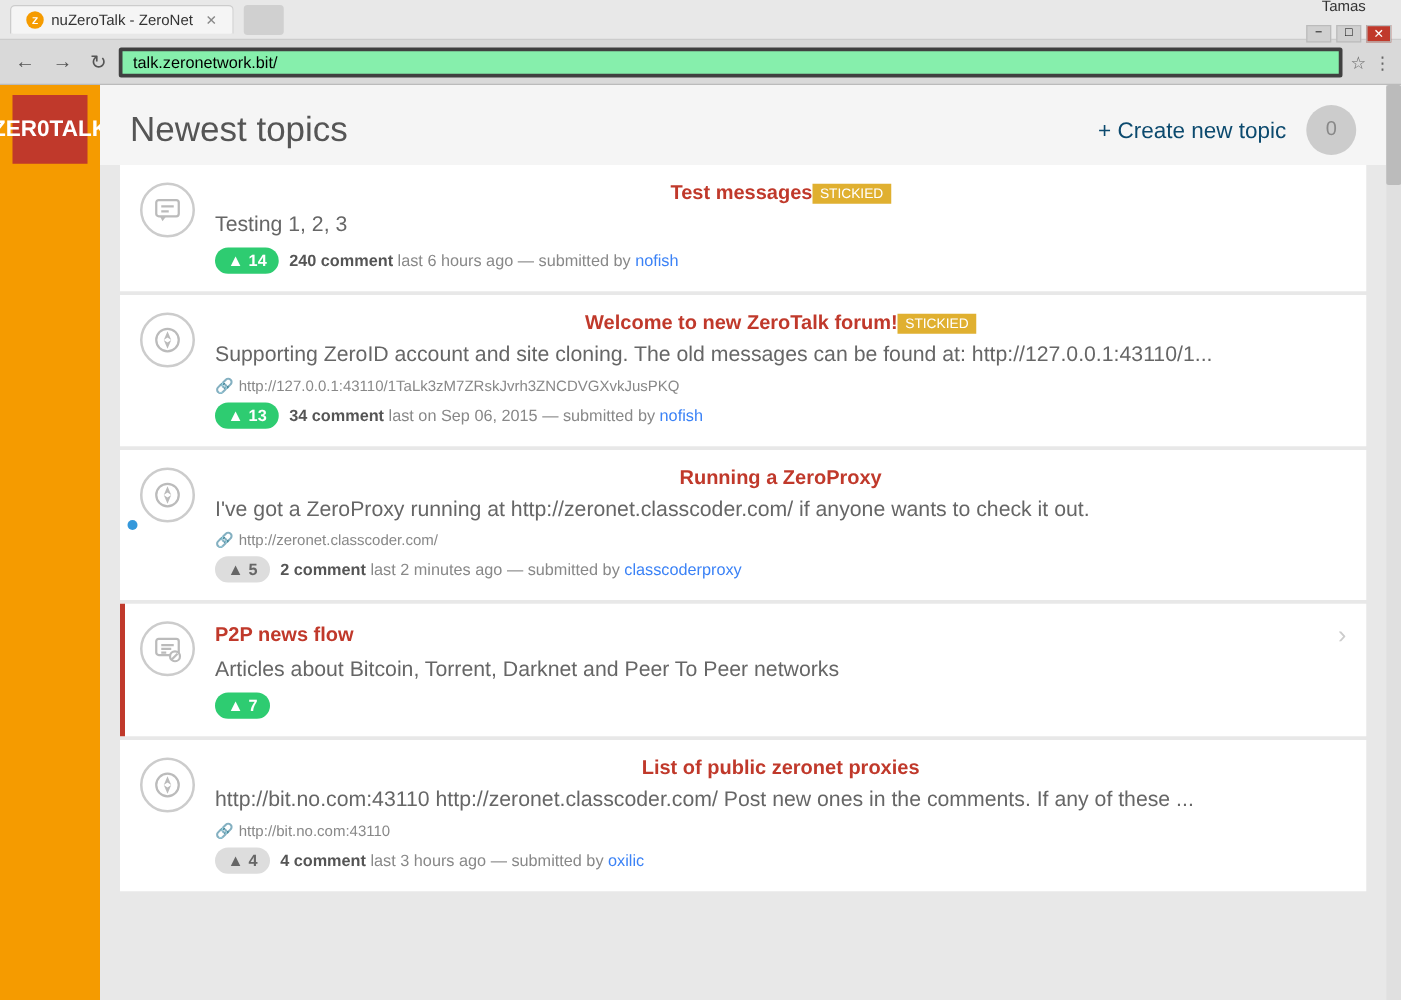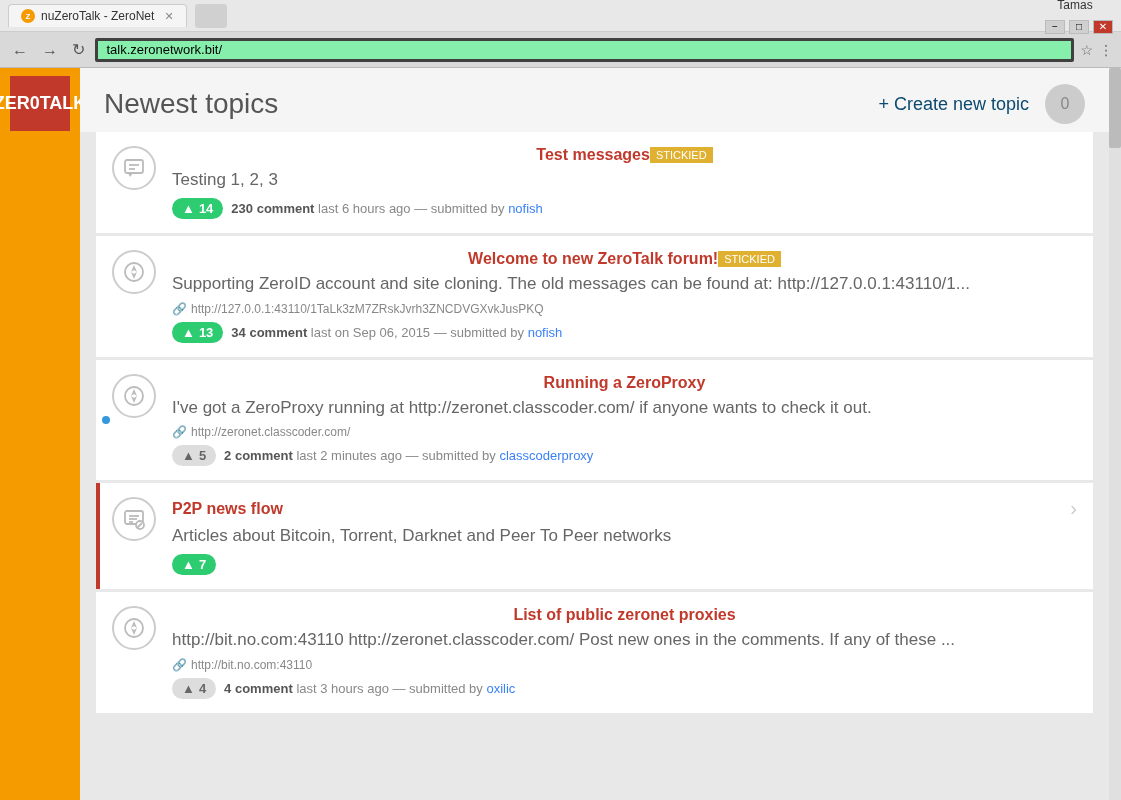--- a/index.html
+++ b/index.html
@@ -398,21 +398,21 @@
             <div class="topic-title-row">
               <a class="topic-title">Test messages</a>
               <span class="stickied-badge">STICKIED</span>
             </div>
             <div class="topic-desc">Testing 1, 2, 3</div>
             <div class="topic-meta">
               <span class="vote-badge">
                 <span>▲</span> 
                 <span>14</span>
               </span>
-              <span class="meta-text"><span class="comment-count">230 comment</span> <span>last 6 hours ago</span> — submitted by <span class="submitter">nofish</span></span>
+              <span class="meta-text"><span class="comment-count">240 comment</span> <span>last 6 hours ago</span> — submitted by <span class="submitter">nofish</span></span>
             </div>
           </div>
         </div>
         <div class="topic-item">
           <div class="topic-icon ">
             <svg width="22" height="22" viewBox="0 0 22 22" fill="none" stroke="#bbb" stroke-width="1.8">
       <circle cx="11" cy="11" r="9"></circle>
       <polygon points="11,4 14,11 11,9 8,11" fill="#bbb" stroke="none"></polygon>
       <polygon points="11,18 8,11 11,13 14,11" fill="#bbb" stroke="none"></polygon>
     </svg>

